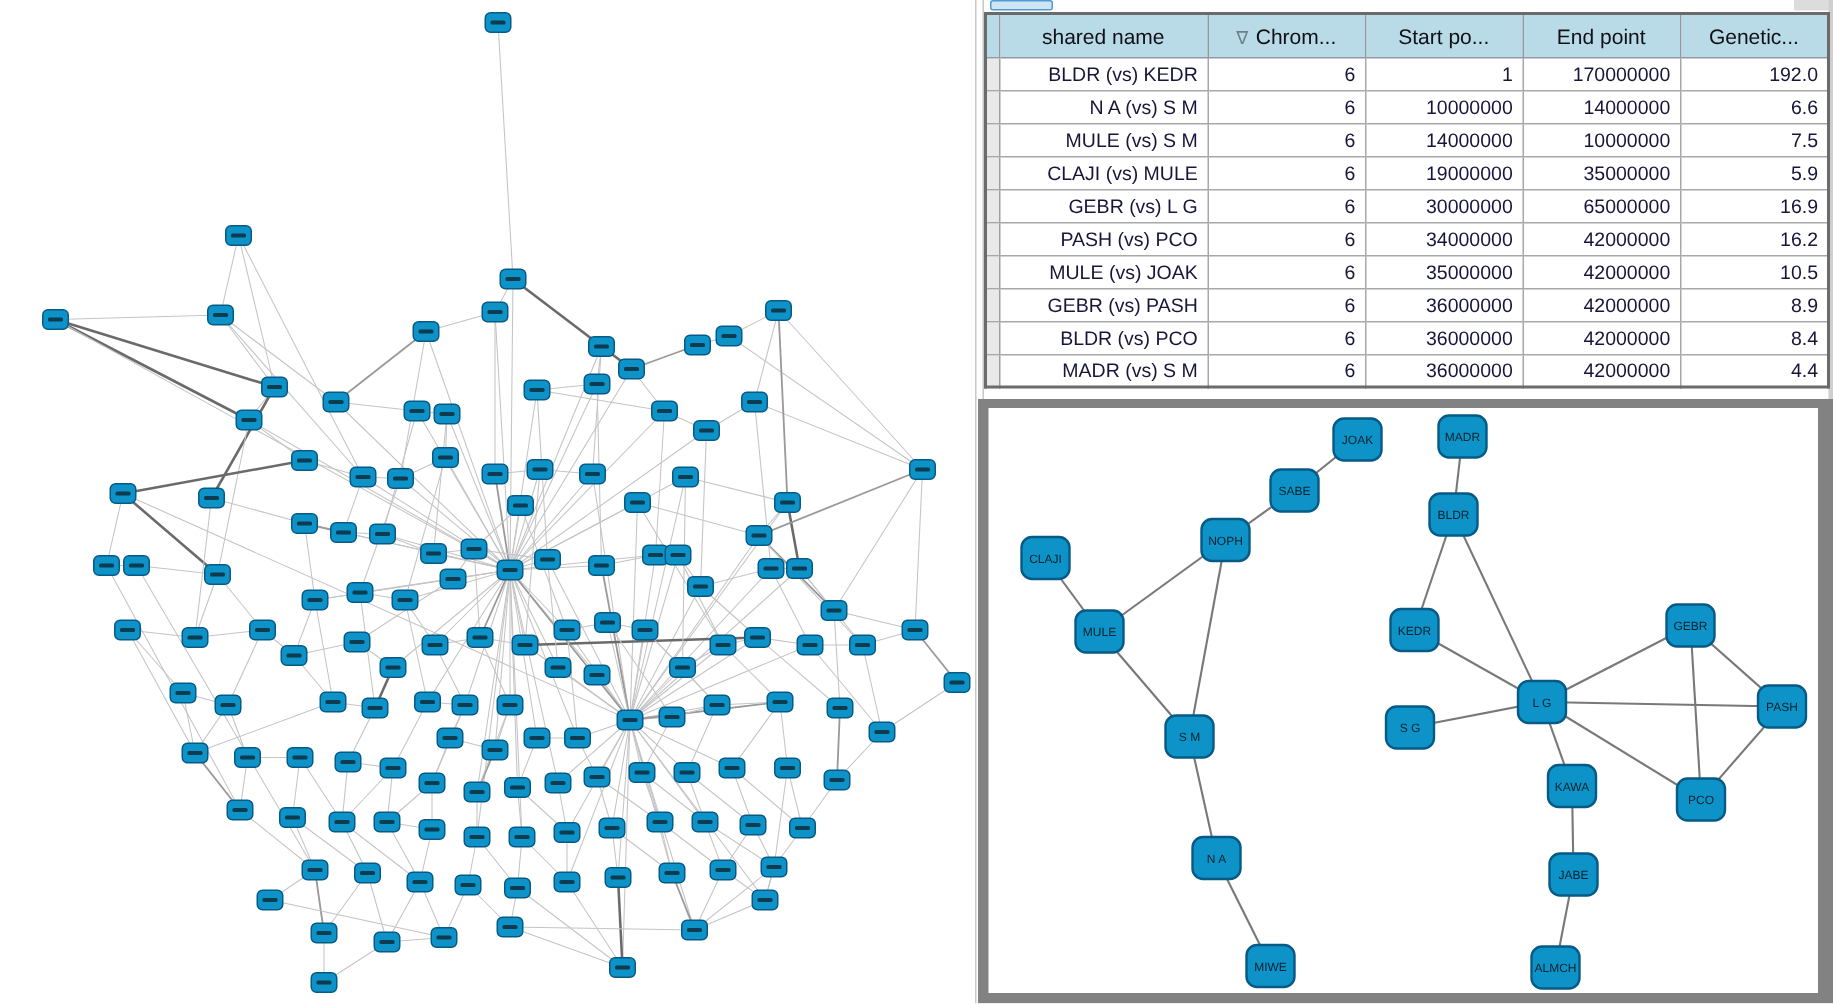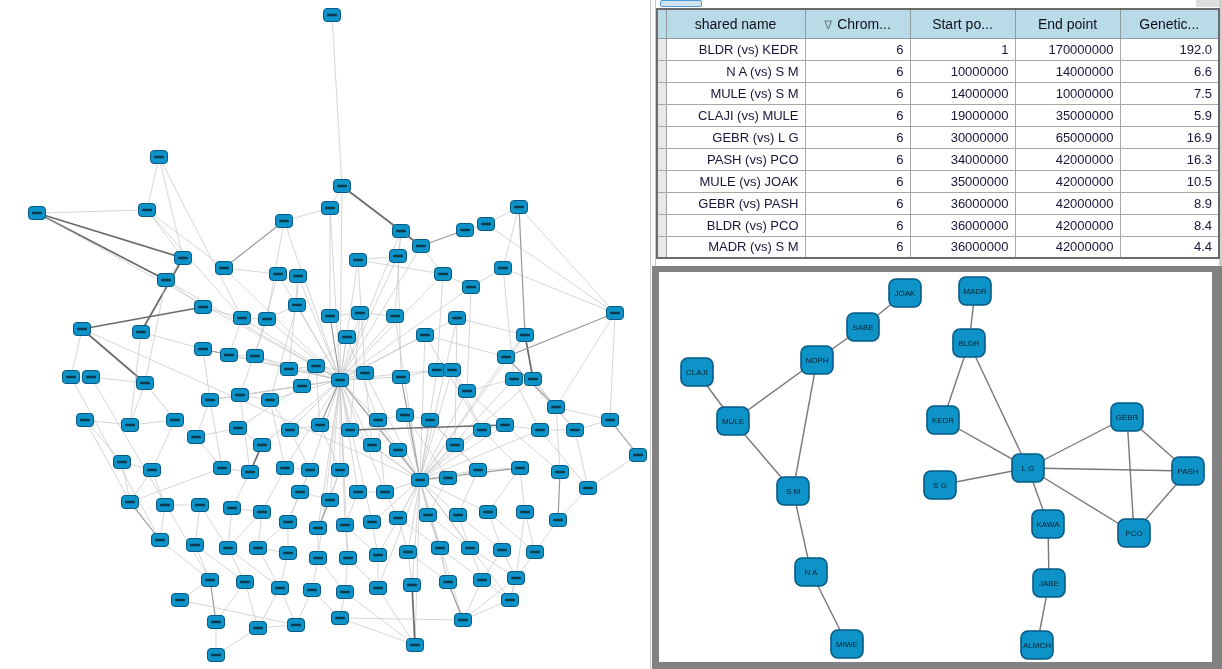--- a/index.html
+++ b/index.html
@@ -1030,21 +1030,21 @@
               <td class="num">30000000</td>
               <td class="num">65000000</td>
               <td class="num">16.9</td>
             </tr>
             <tr>
               <td class="gutter"></td>
               <td class="name">PASH (vs) PCO</td>
               <td class="num">6</td>
               <td class="num">34000000</td>
               <td class="num">42000000</td>
-              <td class="num">16.3</td>
+              <td class="num">16.2</td>
             </tr>
             <tr>
               <td class="gutter"></td>
               <td class="name">MULE (vs) JOAK</td>
               <td class="num">6</td>
               <td class="num">35000000</td>
               <td class="num">42000000</td>
               <td class="num">10.5</td>
             </tr>
             <tr>

